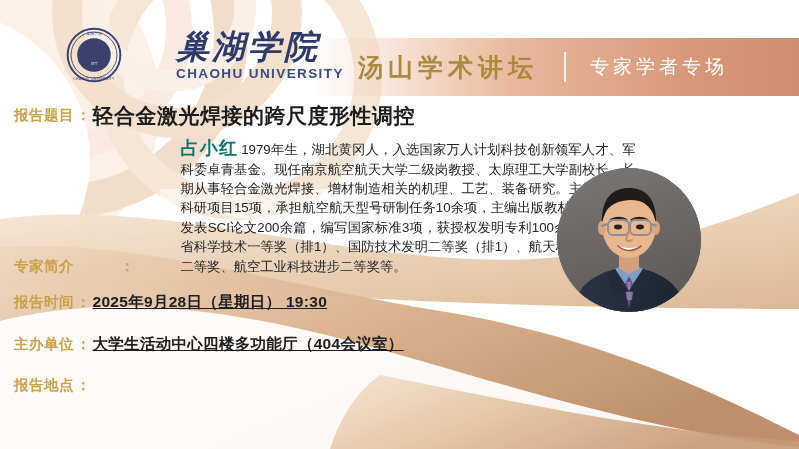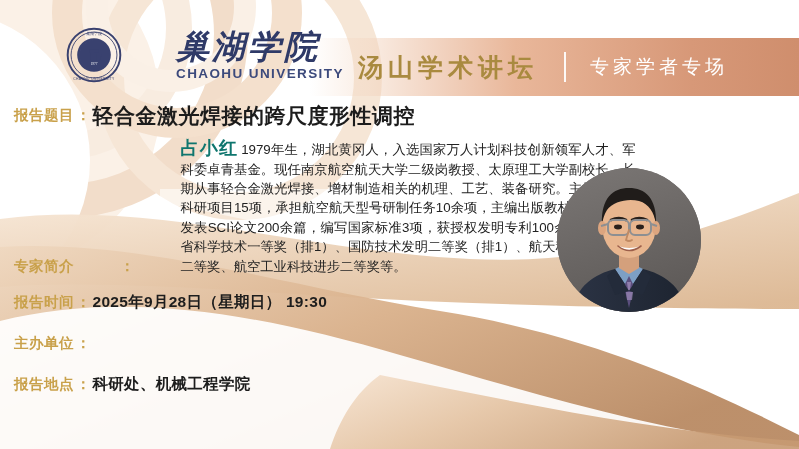--- a/index.html
+++ b/index.html
@@ -222,20 +222,21 @@
   .info-rows { margin-top: 16px; }
   .info-row {
     align-items: center;
     margin-bottom: 21px;
   }
   .info-val {
     font-size: 15.5px;
     font-weight: bold;
     color: #1d1d1d;
     letter-spacing: 0.3px;
+    text-decoration: underline;
   }
 
   
   .portrait {
     position: absolute;
     left: 557px;
     top: 168px;
     width: 144px;
     height: 144px;
     border-radius: 50%;
@@ -382,24 +383,24 @@
 
       <div class="row info-row">
         <span class="lbl">报告时间</span>
         <span class="colon">：</span>
         <span class="info-val">2025年9月28日（星期日） 19:30</span>
       </div>
 
       <div class="row info-row">
         <span class="lbl">主办单位</span>
         <span class="colon">：</span>
+        <span class="info-val">大学生活动中心四楼多功能厅（404会议室）</span>
       </div>
 
       <div class="row info-row">
         <span class="lbl">报告地点</span>
         <span class="colon">：</span>
-        <span class="info-val">科研处、机械工程学院</span>
       </div>
 
     </div>
   </div>
 
 </div>
 
 </body></html>

